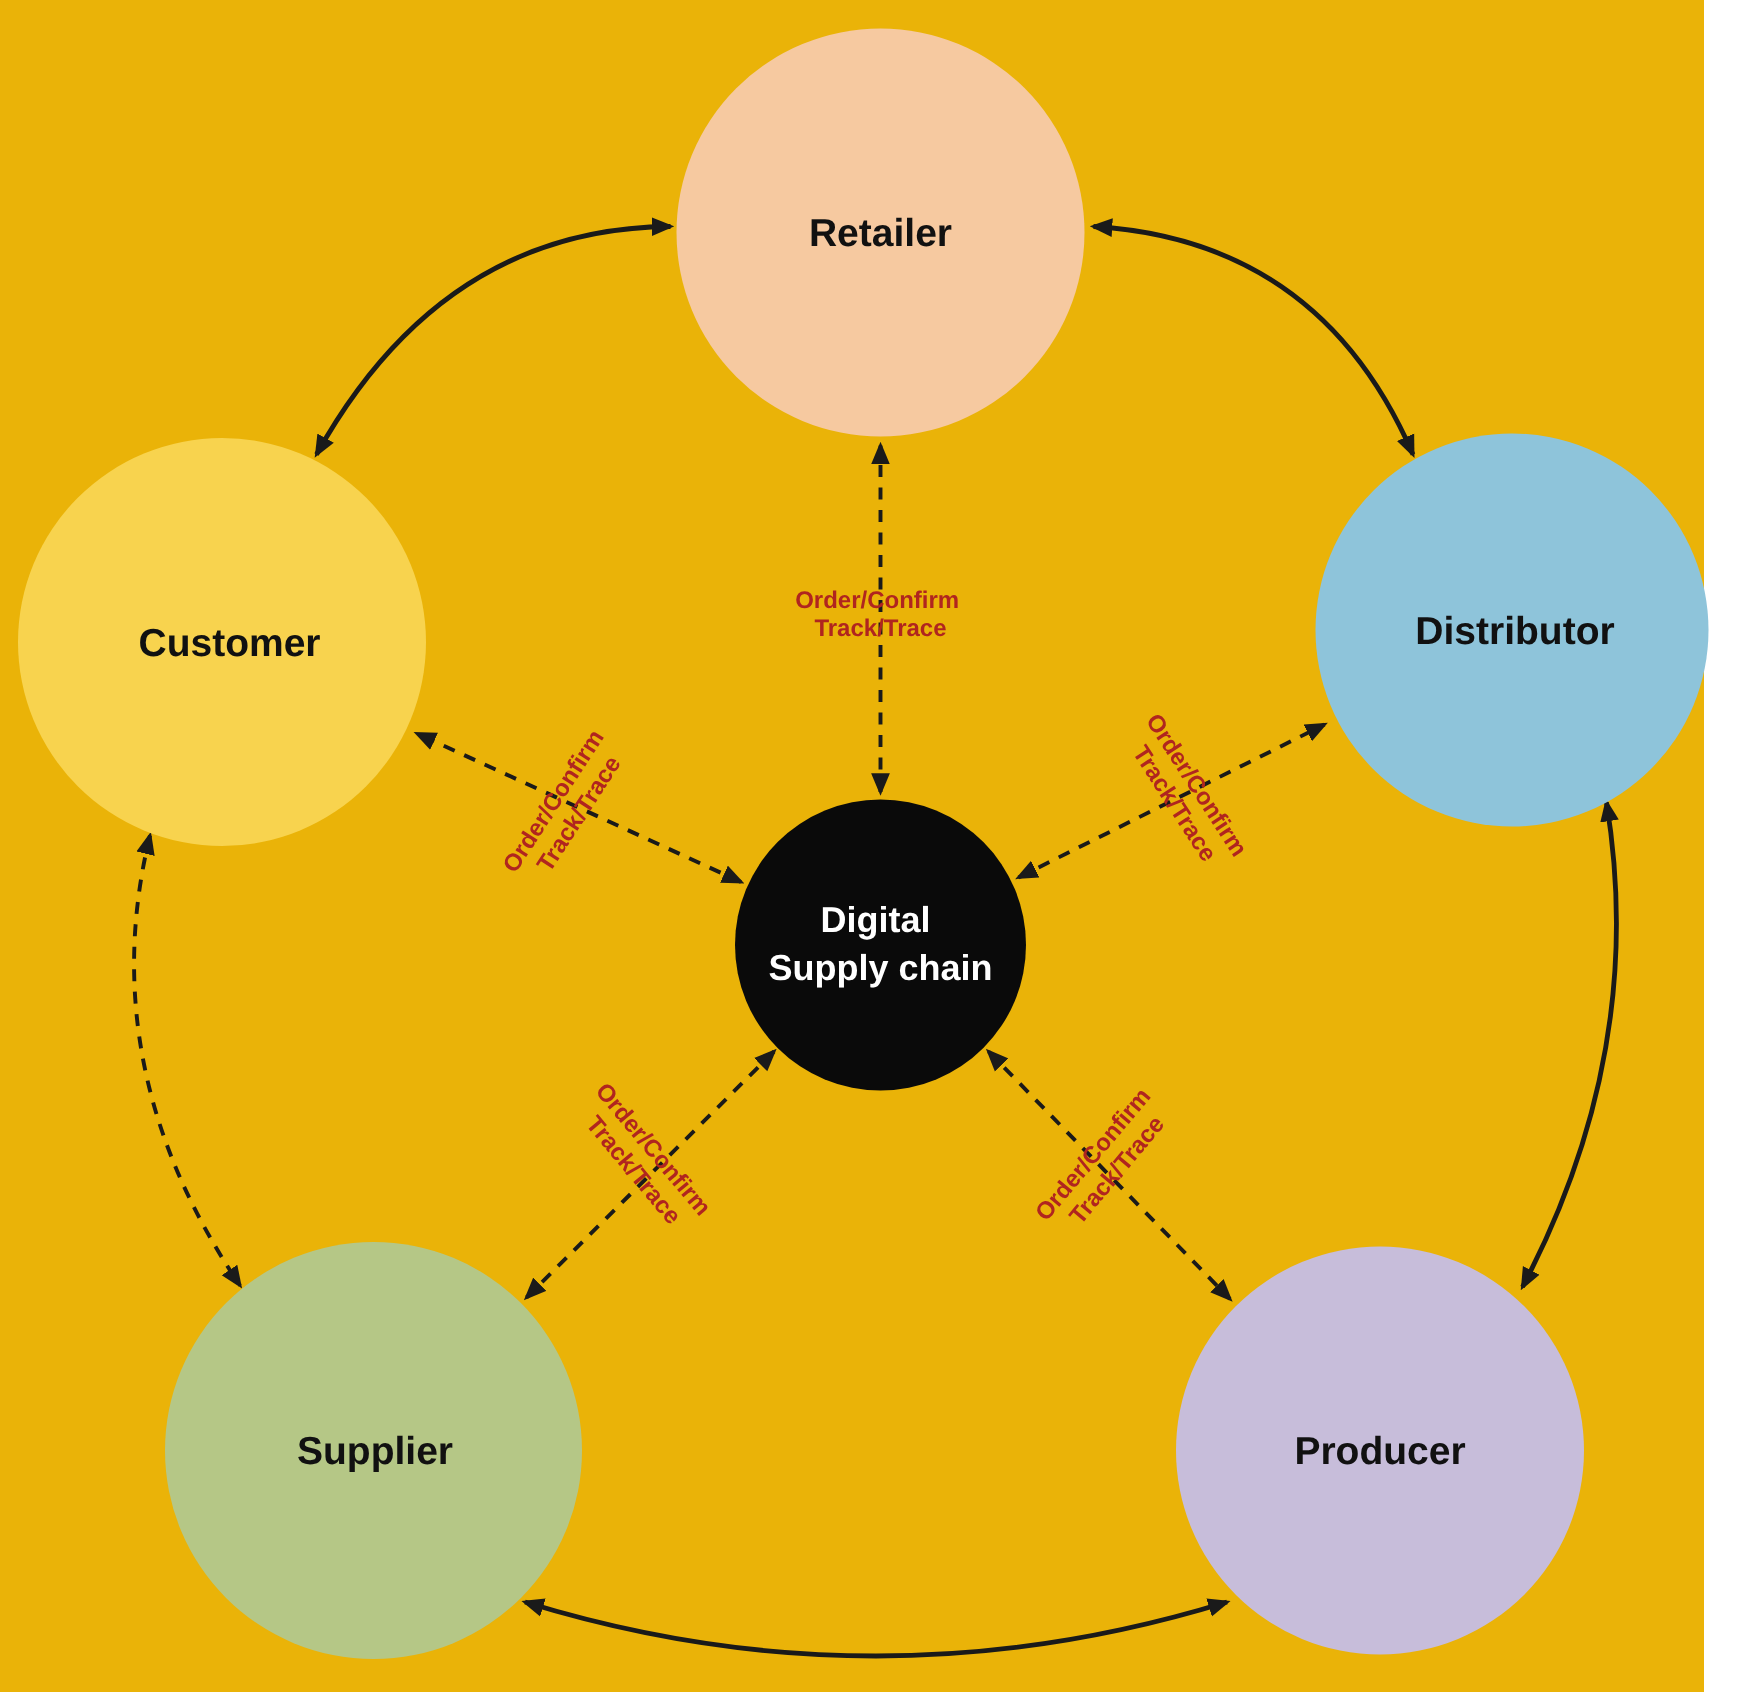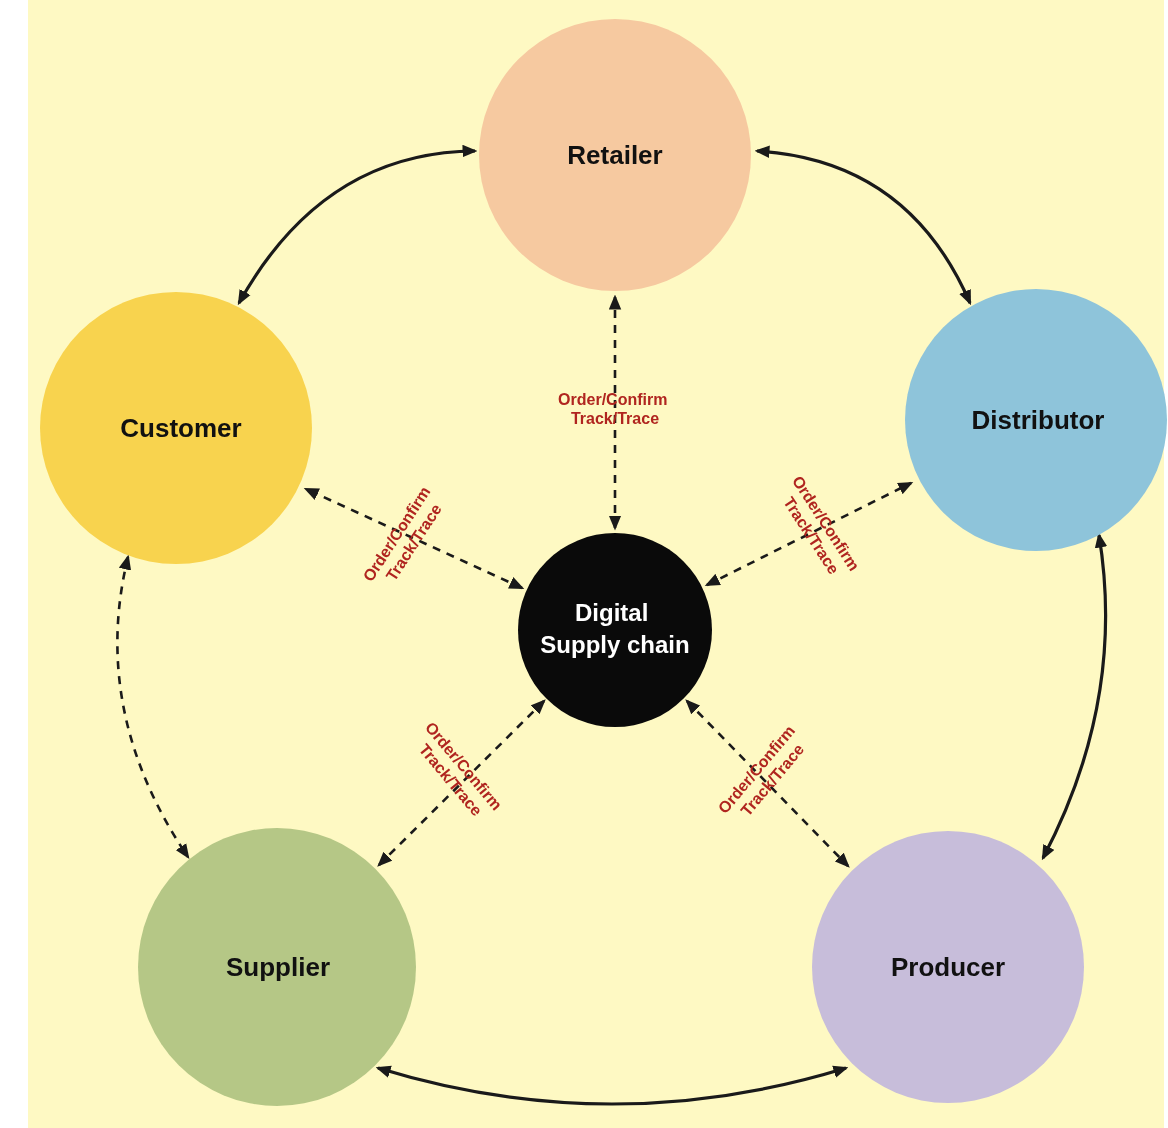--- a/index.html
+++ b/index.html
@@ -3,24 +3,23 @@
 <meta charset="utf-8">
 <style>
   html, body {
     margin: 0;
     padding: 0;
     background: #ffffff;
   }
   .page {
     width: 1136px;
     height: 1128px;
-    background: #fef9c3;
+    background: #eab308;
     font-family: "Liberation Sans", sans-serif;
     position: relative;
-    margin-left: 28px;
   }
   svg { display: block; }
   .node-label {
     font-family: "Liberation Sans", sans-serif;
     font-weight: 700;
     font-size: 26px;
     fill: #111111;
     text-anchor: middle;
   }
   .center-label {

